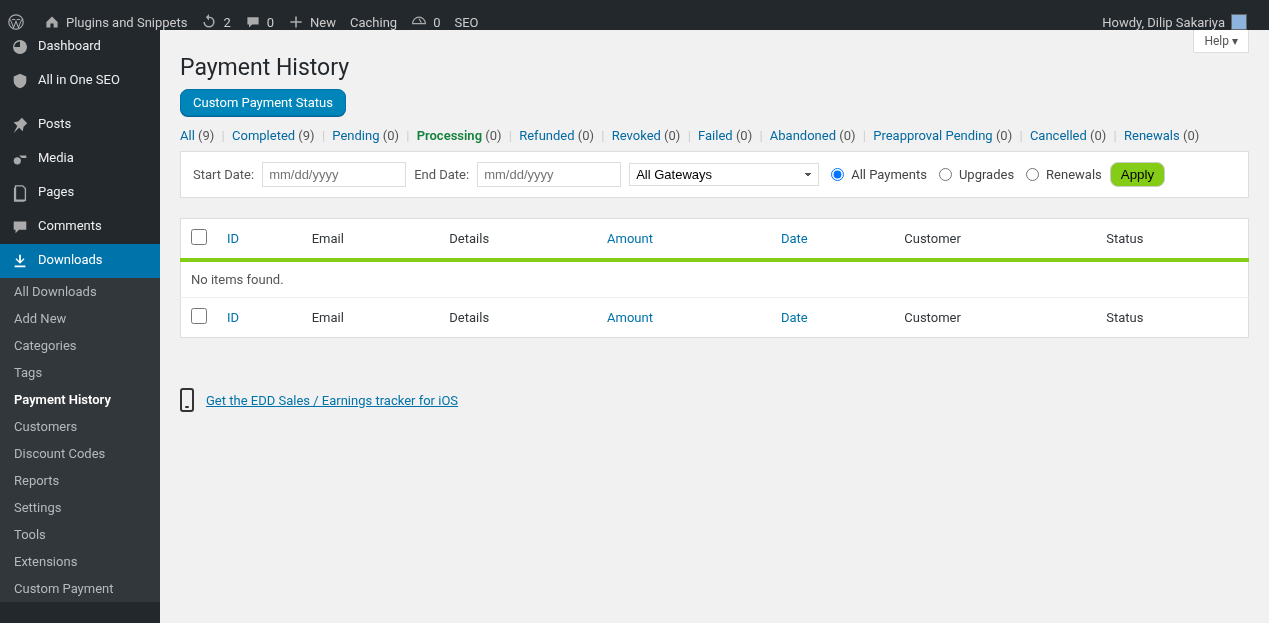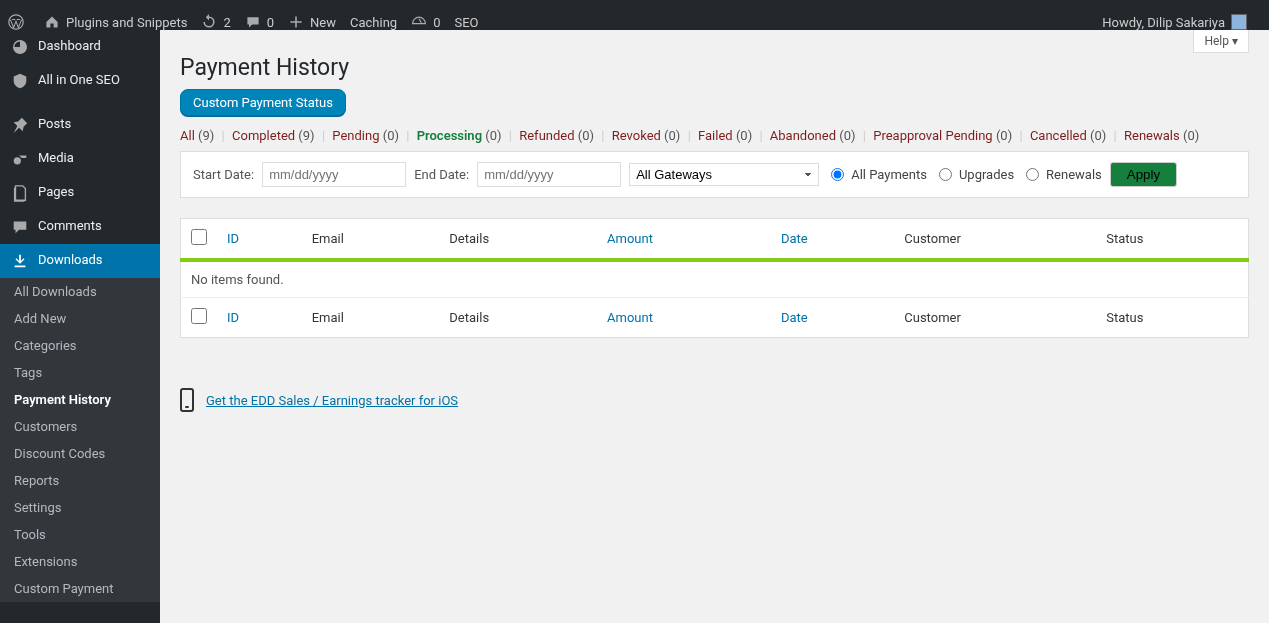--- a/index.html
+++ b/index.html
@@ -23,31 +23,31 @@
 .sidebar .submenu { list-style: none; background: #32373c; }
 .sidebar .submenu li { padding: 6px 10px 6px 14px; font-size: 13px; color: #b4b9be; cursor: pointer; }
 .sidebar .submenu li.sub-current { color: #fff; font-weight: 600; }
 
 
 .content { position: absolute; top: 30px; left: 160px; right: 0; bottom: 0; padding: 10px 20px 40px 20px; overflow: auto; }
 .help-tab { position: absolute; top: 0; right: 20px; background: #fff; border: 1px solid #ddd; border-top: none; padding: 4px 10px; font-size: 12px; color: #555; cursor: pointer; }
 h1.page-title { font-size: 23px; font-weight: 400; color: #23282d; margin: 14px 0 8px 0; }
 .button-primary { background: #0085ba; border: 1px solid #0073aa; color: #fff; padding: 5px 12px; border-radius: 8px; font-size: 13px; cursor: pointer; display: inline-block; box-shadow: 0 1px 0 #006799; }
 .subsubsub { margin: 12px 0 8px 0; font-size: 13px; color: #666; }
-.subsubsub a { color: #7f1d1d; }
+.subsubsub a { color: #0369a1; }
 .subsubsub .sep { margin: 0 4px; color: #ccc; }
 .subsubsub .current { color: #15803d; font-weight: 600; }
 .subsubsub .count { color: #555; }
 
 .filter-box { background: #fff; border: 1px solid #ddd; padding: 10px 12px; margin: 8px 0 20px 0; display: flex; align-items: center; gap: 8px; flex-wrap: wrap; }
 .filter-box label { color: #555; }
 .filter-box input[type="text"] { border: 1px solid #ddd; padding: 4px 6px; width: 144px; font-size: 13px; }
 .filter-box select { border: 1px solid #ddd; padding: 3px 22px 3px 6px; font-size: 13px; background: #fff; appearance: none; -webkit-appearance: none; background-image: linear-gradient(45deg, transparent 50%, #555 50%), linear-gradient(135deg, #555 50%, transparent 50%); background-position: right 10px center, right 6px center; background-size: 4px 4px, 4px 4px; background-repeat: no-repeat; border-radius: 0; }
 .filter-box .radio-group { display: flex; align-items: center; gap: 7px; margin-left: 4px; }
-.filter-box .apply-btn { border: 1px solid #ccc; background: #15803d; padding: 4px 16px; border-radius: 3px; cursor: pointer; }
+.filter-box .apply-btn { border: 1px solid #ccc; background: #84cc16; padding: 4px 10px; border-radius: 8px; cursor: pointer; }
 
 table.wp-list { width: 100%; border-collapse: collapse; background: #fff; border: 1px solid #ddd; margin-bottom: 6px; }
 table.wp-list th, table.wp-list td { text-align: left; padding: 10px 10px; font-size: 13px; }
 table.wp-list thead th, table.wp-list tfoot th { font-weight: 400; color: #32373c; }
 table.wp-list thead th a, table.wp-list tfoot th a { color: #0073aa; }
 table.wp-list tbody td { border-top: 4px solid #84cc16; border-bottom: 1px solid #eee; color: #555; }
 table.wp-list .check-col { width: 30px; }
 table.wp-list input[type="checkbox"] { width: 16px; height: 16px; }
 
 .ios-row { display: flex; align-items: center; margin-top: 50px; gap: 12px; }

